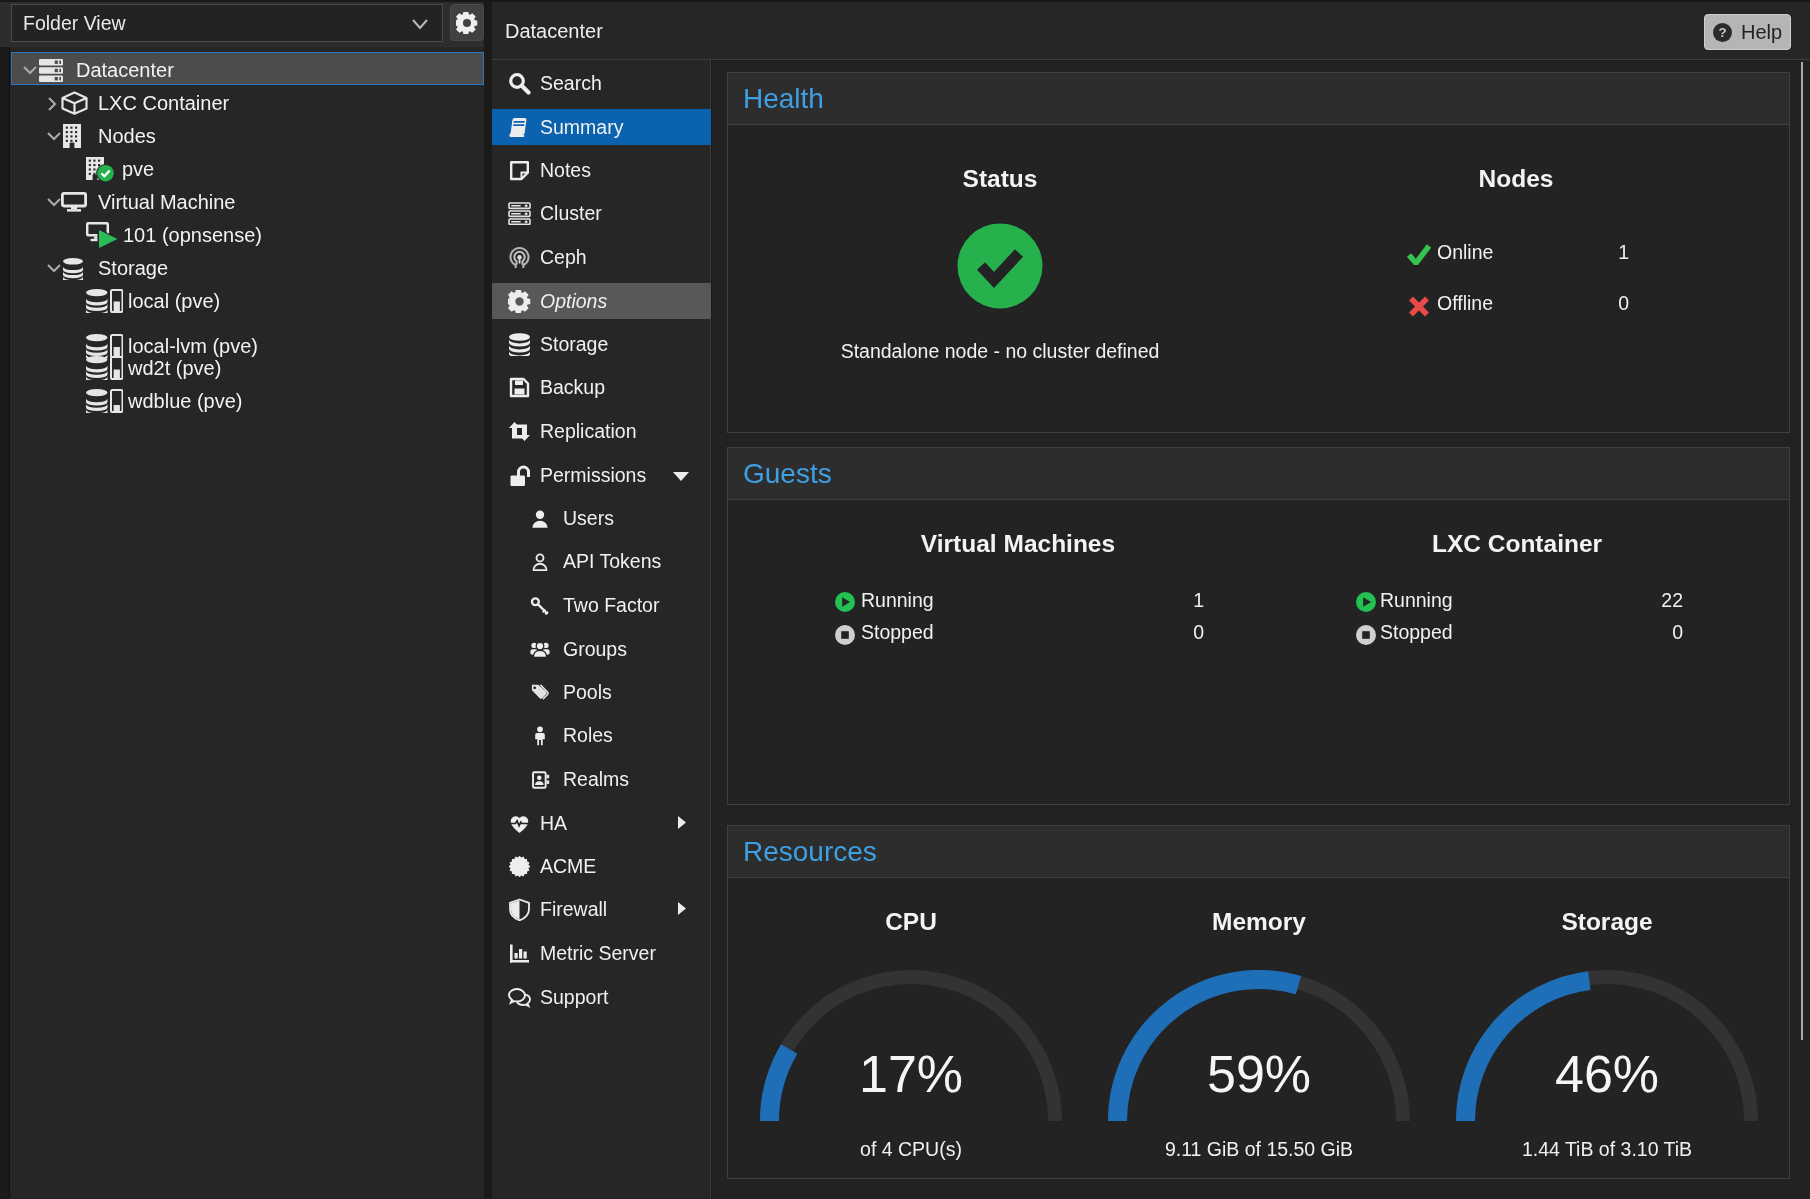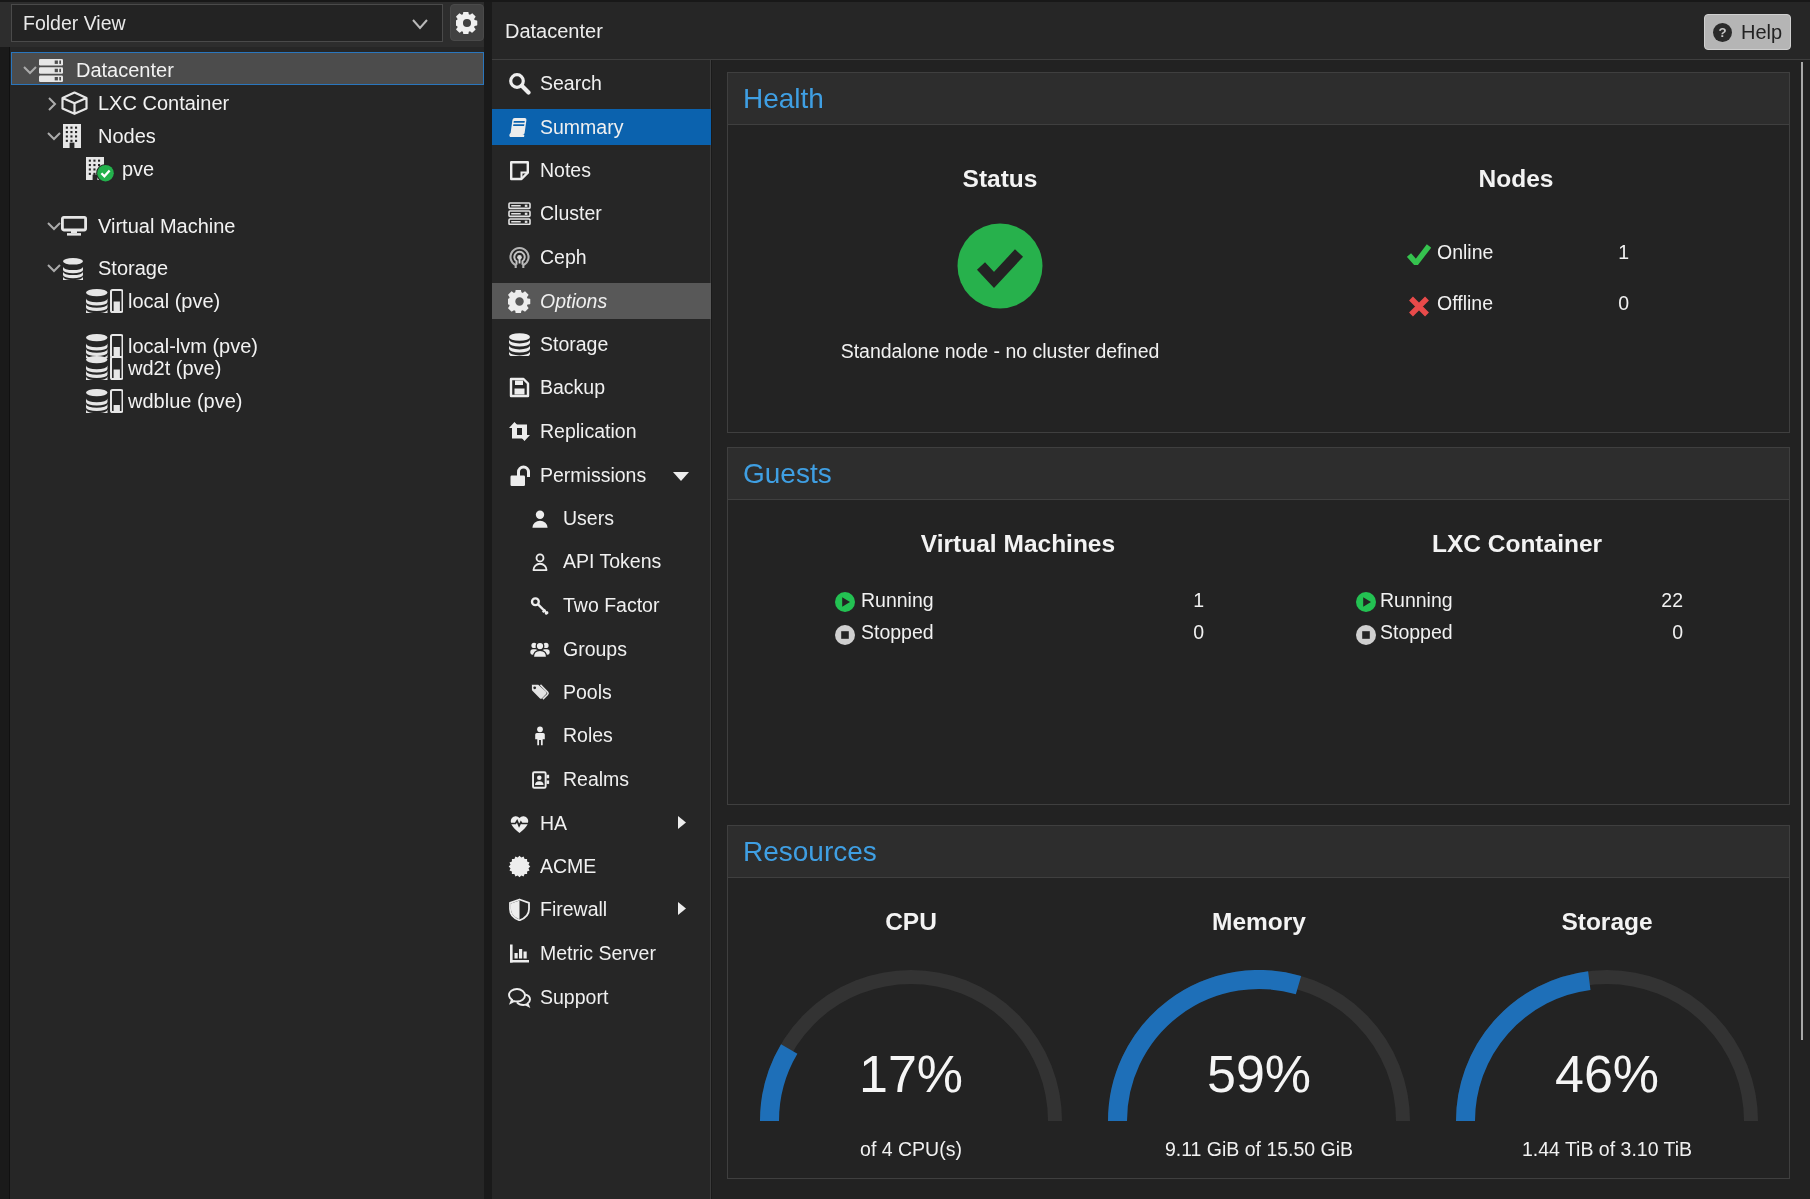--- a/index.html
+++ b/index.html
@@ -150,34 +150,46 @@
           <rect x="7.4" y="15.8" width="2.1" height="2.1" fill="#262626"></rect>
           <rect x="12.0" y="15.8" width="2.1" height="2.1" fill="#262626"></rect>
           <rect x="6.6" y="17.6" width="4.8" height="5.4" fill="#262626"></rect>
           <circle cx="19.5" cy="16.2" r="9.3" fill="#262626"></circle>
           <circle cx="19.5" cy="16.2" r="8.3" fill="#23b14c"></circle>
           <path d="M15.4 16.2 l3 3.1 l5.2 -5.9" stroke="#fff" stroke-width="2.3" fill="none"></path>
         </svg>
       </span>
       <span class="lbl" style="left:111px;">pve</span>
     </div>
-  <div class="trow" style="top:138px;margin-top:24px;">
+  <div class="trow" style="top:138px;">
       <span class="ticon" style="left:36px;top:13px;">
         <svg width="14" height="9" viewBox="0 0 14 9">
           <path d="M1 1 L7 7 L13 1" stroke="#ababab" stroke-width="2" fill="none"></path>
         </svg>
       </span>
       <span class="ticon" style="left:50px;top:7px;">
         <svg width="26" height="20" viewBox="0 0 26 20">
           <rect x="1.4" y="1.4" width="23.2" height="12.6" rx="1.4" stroke="#e6e6e6" stroke-width="2.8" fill="none"></rect>
           <rect x="10" y="14.5" width="6" height="2.6" fill="#e6e6e6"></rect>
           <rect x="6" y="17.1" width="14" height="2.5" fill="#e6e6e6"></rect>
         </svg>
       </span>
       <span class="lbl" style="left:87px;">Virtual Machine</span>
+    </div>
+  <div class="trow" style="top:171px;">
+      <span class="ticon" style="left:75px;top:4px;">
+        <svg width="33" height="26" viewBox="0 0 33 26">
+          <rect x="1.2" y="1.2" width="20.6" height="12.1" rx="1.3" stroke="#e6e6e6" stroke-width="2.5" fill="none"></rect>
+          <rect x="8" y="14.5" width="6" height="2.3" fill="#e6e6e6"></rect>
+          <rect x="4.5" y="16.8" width="13" height="2.4" fill="#e6e6e6"></rect>
+          <path d="M11.5 5.5 L33 16.9 L11.5 28 Z" fill="#262626"></path>
+          <path d="M13 8 L31.5 17 L13 26 Z" fill="#2bbb58"></path>
+        </svg>
+      </span>
+      <span class="lbl" style="left:112px;">101 (opnsense)</span>
     </div>
   <div class="trow" style="top:204px;">
       <span class="ticon" style="left:36px;top:13px;">
         <svg width="14" height="9" viewBox="0 0 14 9">
           <path d="M1 1 L7 7 L13 1" stroke="#ababab" stroke-width="2" fill="none"></path>
         </svg>
       </span>
       <span class="ticon" style="left:52px;top:7px;">
         <svg width="20" height="22" viewBox="0 0 20 22">
           <ellipse cx="10.0" cy="3.3" rx="10.0" ry="3.3" fill="#e6e6e6"></ellipse>

